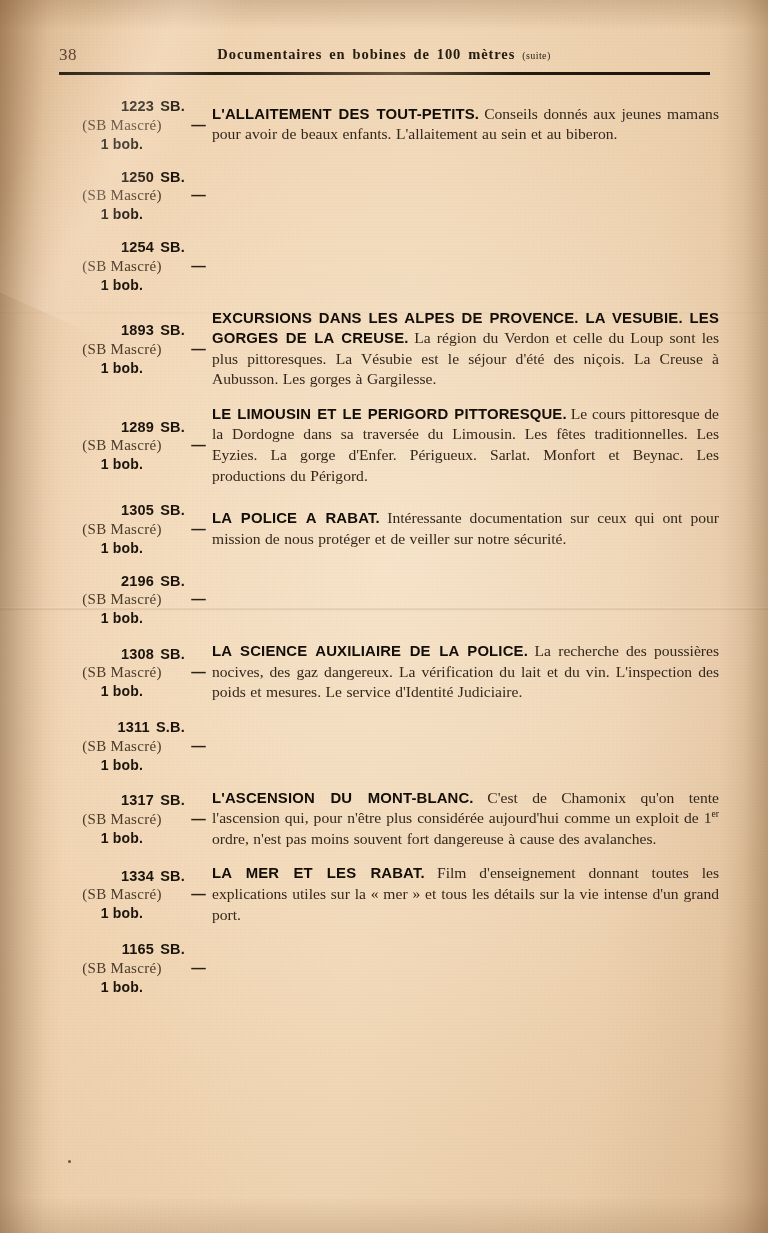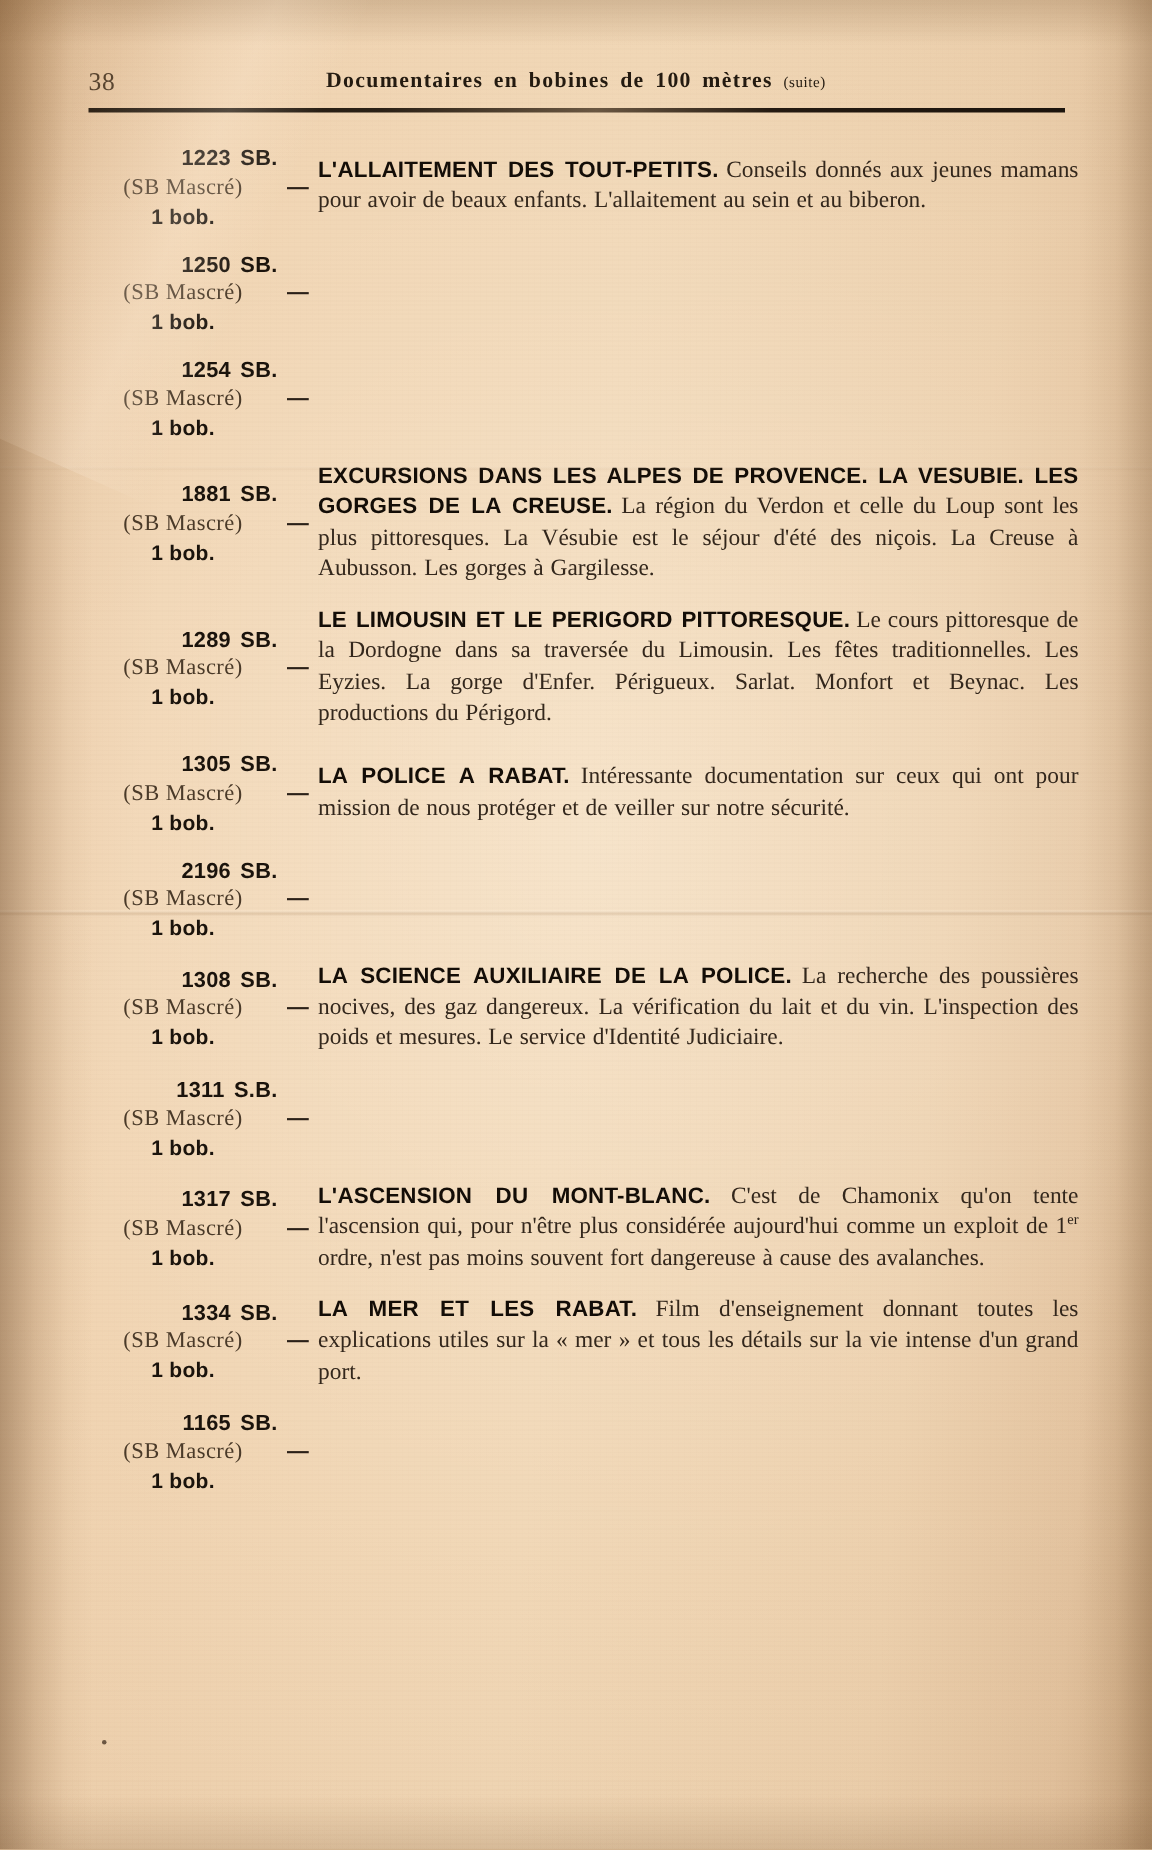--- a/index.html
+++ b/index.html
@@ -280,21 +280,21 @@
               <div class="ref-line">1254 SB.</div>
               <div class="maker-line">(SB Mascré)</div>
               <div class="bob-line">1 bob.</div>
             </div>
             <div class="dash-col">—</div>
           </div>
         </div>
         <div class="entry">
           <div class="entry-inner">
             <div class="ref-col">
-              <div class="ref-line">1881 SB.</div>
+              <div class="ref-line">1893 SB.</div>
               <div class="maker-line">(SB Mascré)</div>
               <div class="bob-line">1 bob.</div>
             </div>
             <div class="dash-col">—</div>
             <div class="body-col"><span class="title">EXCURSIONS DANS LES ALPES DE PROVENCE. LA VESUBIE. LES GORGES DE LA CREUSE.</span> <span class="desc">La région du Verdon et celle du Loup sont les plus pittoresques. La Vésubie est le séjour d'été des niçois. La Creuse à Aubusson. Les gorges à Gargilesse.</span></div>
           </div>
         </div>
         <div class="entry">
           <div class="entry-inner">
             <div class="ref-col">

